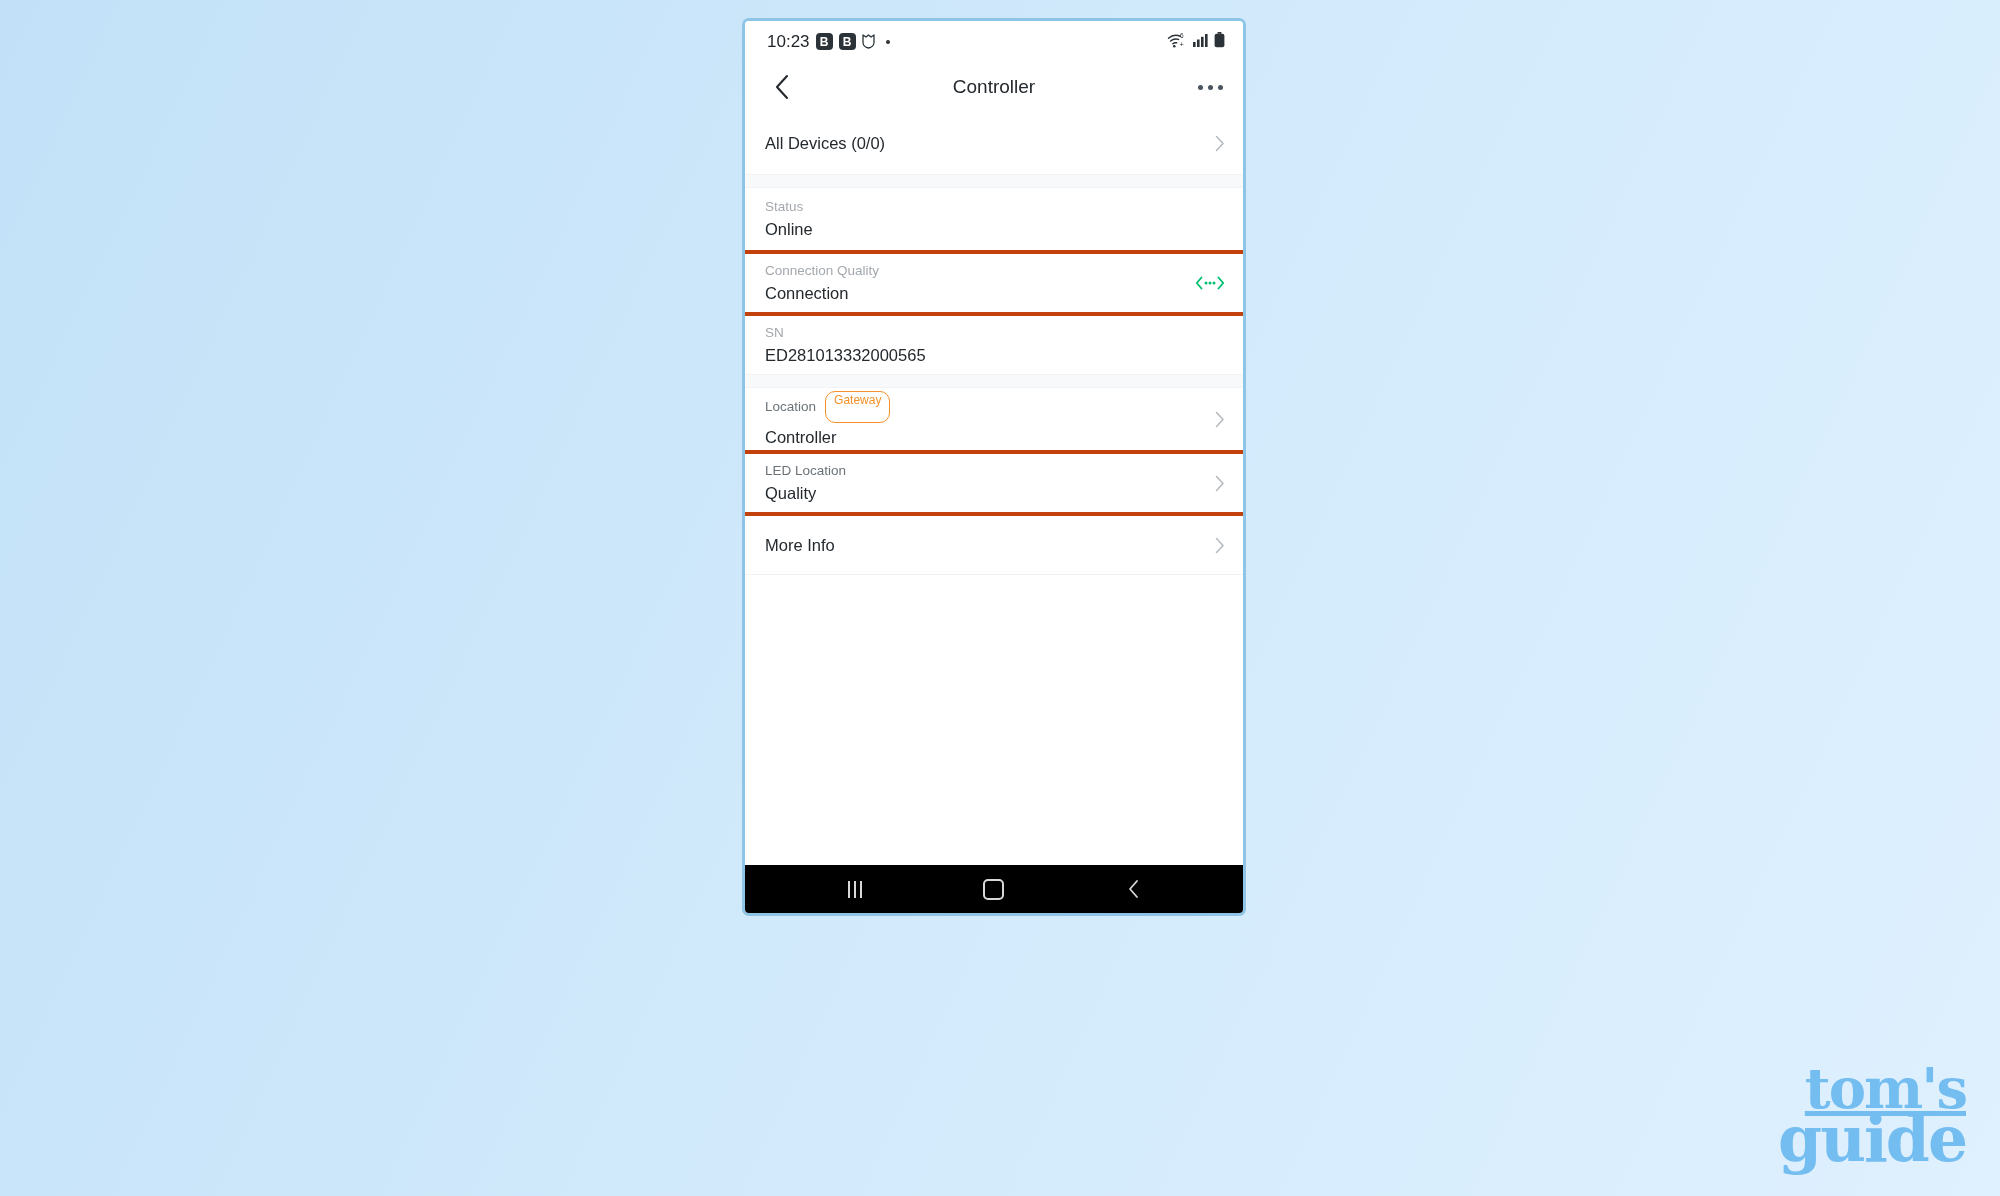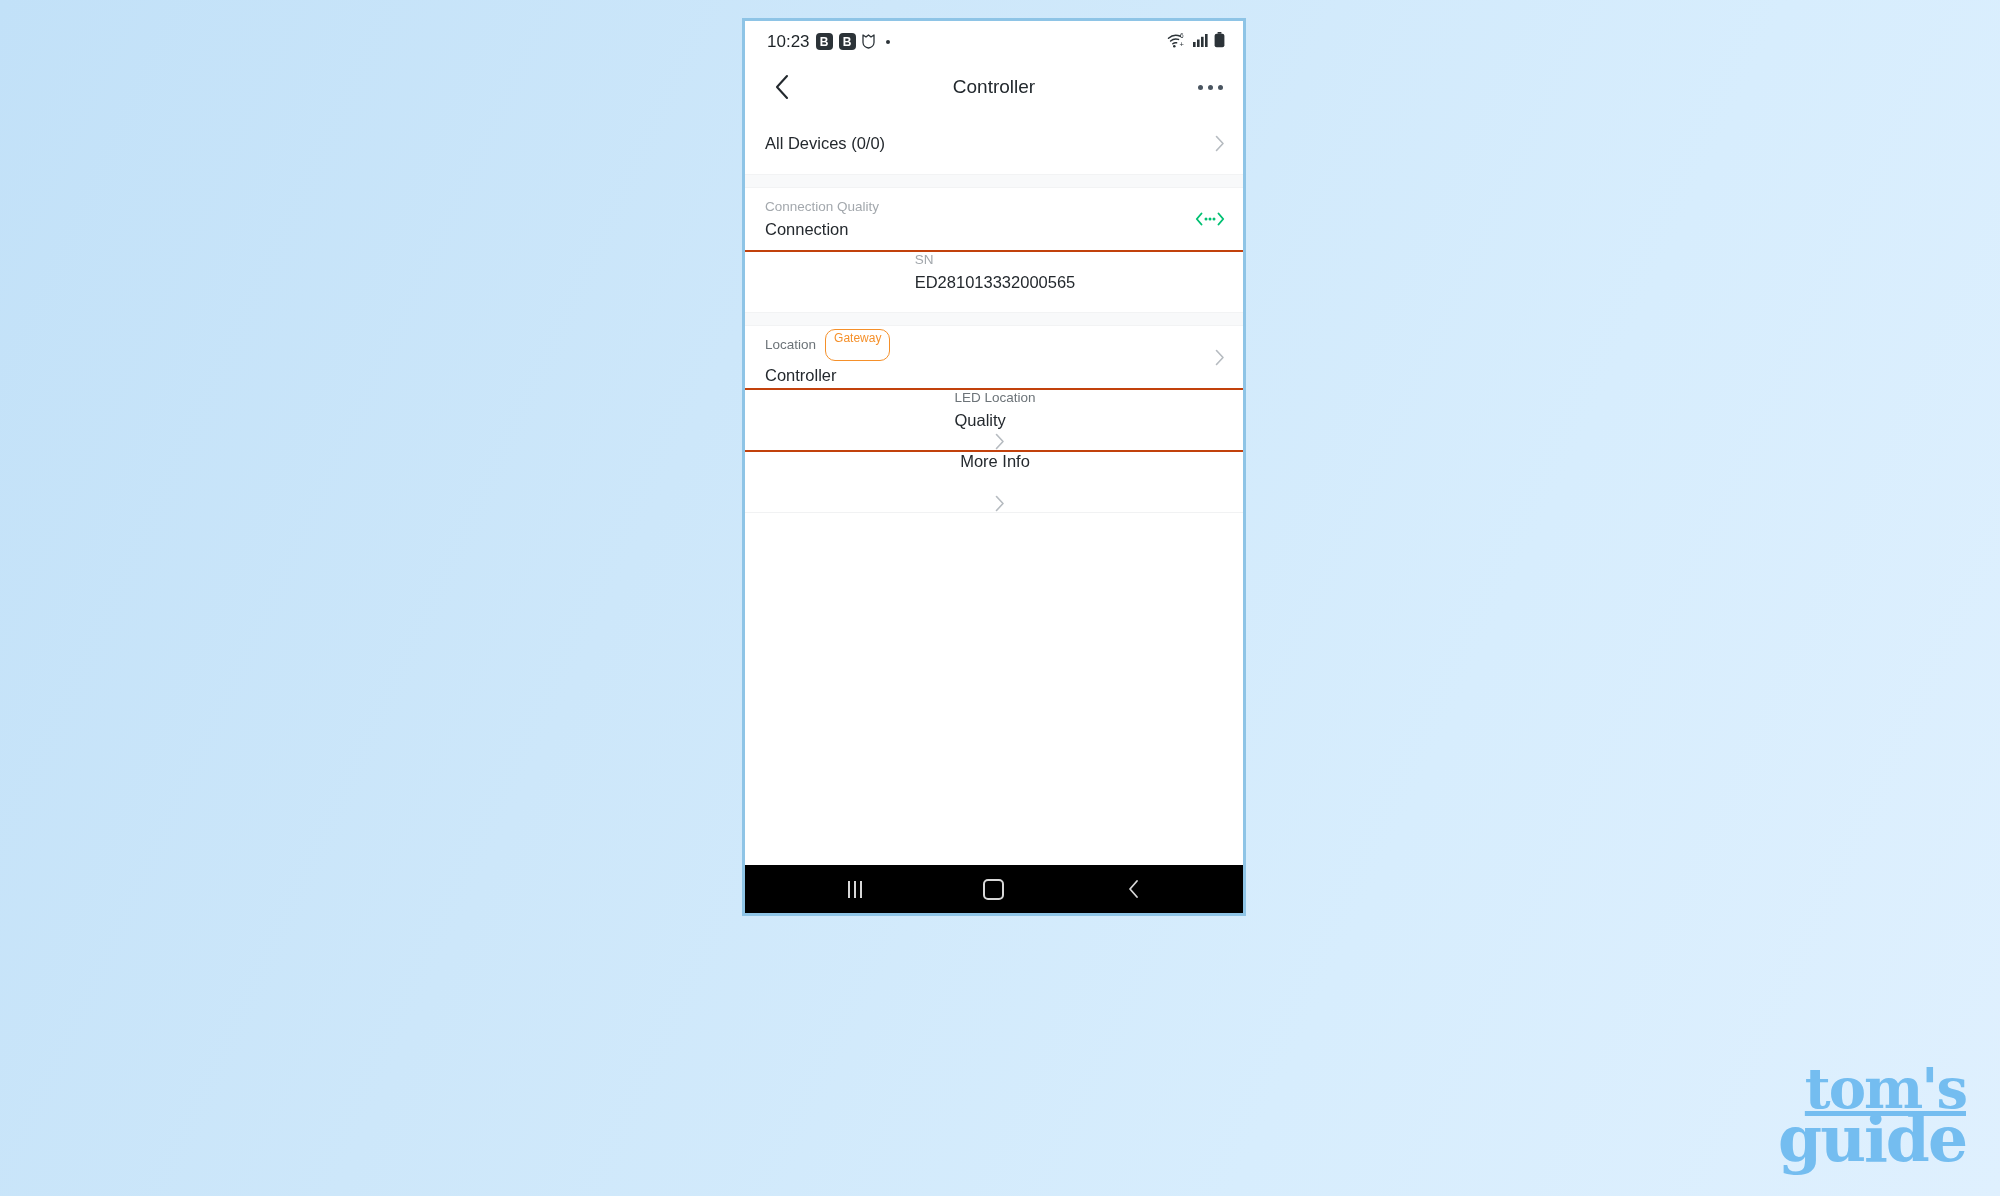--- a/index.html
+++ b/index.html
@@ -32,21 +32,21 @@
   .watermark .wm2 { font-size: 63px; display: block; margin-top: 2px;}
 
   
   .phone {
     position: absolute;
     left: 742px;
     top: 18px;
     width: 504px;
     height: 898px;
     border: 3px solid #8ec4e6;
-    border-radius: 0;
+    border-radius: 7px;
     background: #ffffff;
     box-sizing: border-box;
     overflow: hidden;
     display: flex;
     flex-direction: column;
   }
 
   
   .statusbar {
     height: 41px;
@@ -141,21 +141,21 @@
     border-bottom: 1px solid #f2f3f4;
   }
   .row {
     display: flex;
     align-items: center;
     padding: 0 18px 0 20px;
     background: #fff;
     box-sizing: border-box;
     position: relative;
   }
-  .row + .row { border-top: 2px solid #c2410c; flex-direction: column; }
+  .row + .row { border-top: 4px solid #c2410c; }
   .row-single { height: 62px; }
   .row-double { height: 62px; }
 
   .row-main { flex: 1 1 auto; min-width: 0; }
   .row-label {
     font-size: 13.5px;
     color: #a3a8ad;
     line-height: 1.2;
     margin-bottom: 5px;
     display: flex;
@@ -288,20 +288,26 @@
       </div>
       <div class="chev">
         <svg width="10" height="17" viewBox="0 0 10 17">
           <path d="M1.5 1.5 L8 8.5 L1.5 15.5" fill="none" stroke="#b6bbc0" stroke-width="1.6" stroke-linecap="round" stroke-linejoin="round"></path>
         </svg>
       </div>
     </div>
 
     <div class="gap"></div>
 
+    <div class="row row-double">
+      <div class="row-main">
+        <div class="row-label">Status</div>
+        <div class="row-value">Online</div>
+      </div>
+    </div>
 
     <div class="row row-double">
       <div class="row-main">
         <div class="row-label">Connection Quality</div>
         <div class="row-value">Connection</div>
       </div>
       <div class="conn-icon">
         <svg width="30" height="18" viewBox="0 0 30 18">
           <path d="M6.5 3.5 L1.8 9 L6.5 14.5" fill="none" stroke="#00c072" stroke-width="1.9" stroke-linecap="round" stroke-linejoin="round"></path>
           <path d="M23.5 3.5 L28.2 9 L23.5 14.5" fill="none" stroke="#00c072" stroke-width="1.9" stroke-linecap="round" stroke-linejoin="round"></path>

